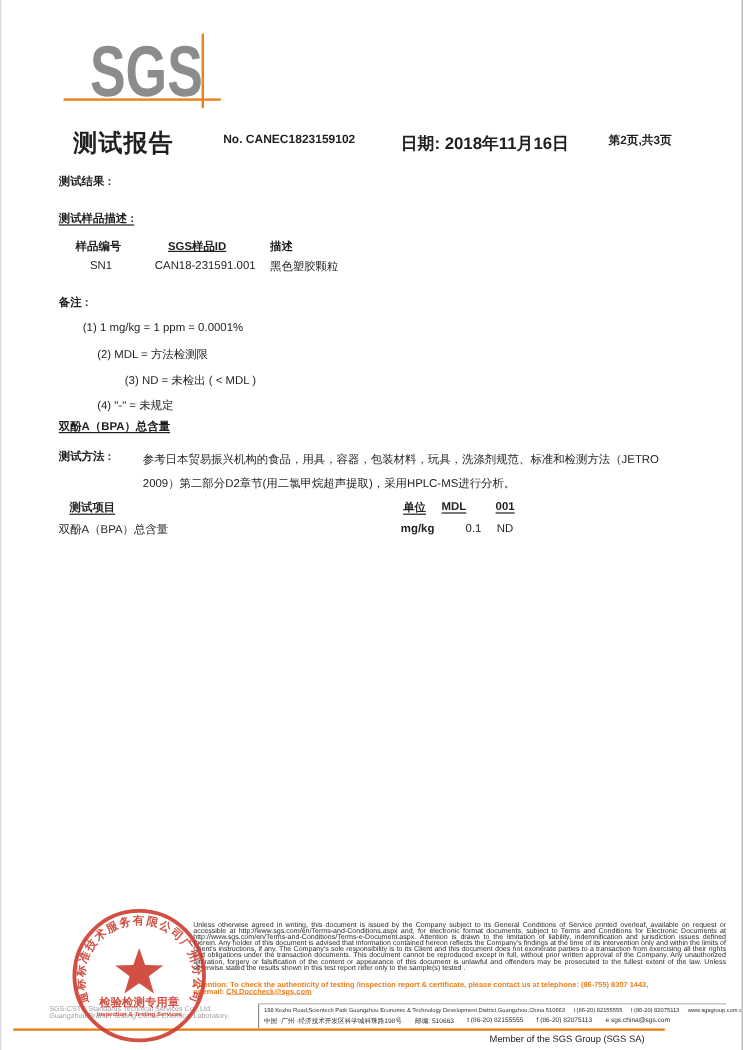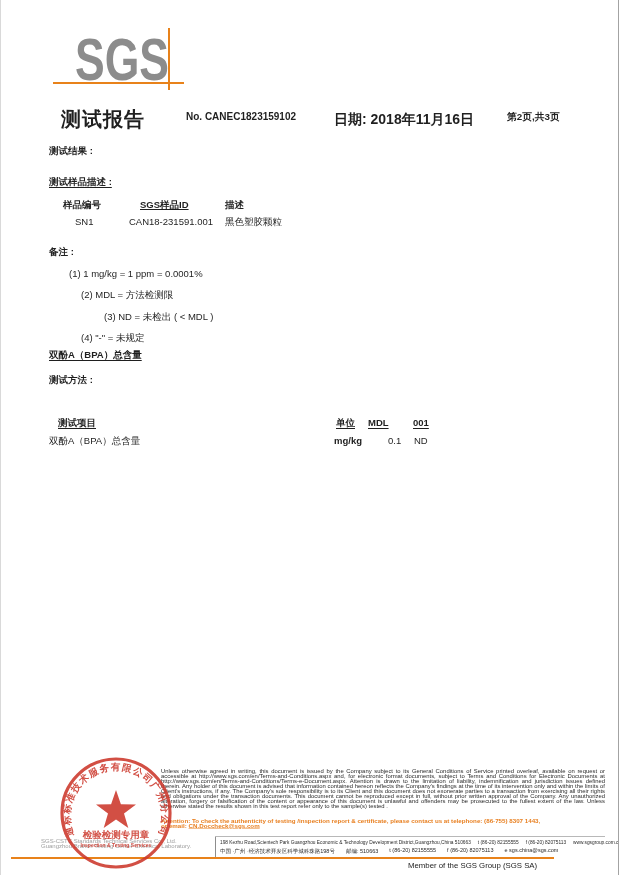--- a/index.html
+++ b/index.html
@@ -113,20 +113,21 @@
   <div class="abs txt s-val2">黑色塑胶颗粒</div>
 
   <div class="abs lbl remarks-label">备注 :</div>
   <div class="abs txt rk0">(1) 1 mg/kg = 1 ppm = 0.0001%</div>
   <div class="abs txt rk1">(2) MDL = 方法检测限</div>
   <div class="abs txt rk2">(3) ND = 未检出 ( &lt; MDL )</div>
   <div class="abs txt rk3">(4) "-" = 未规定</div>
 
   <div class="abs lbl und bpa-heading">双酚A（BPA）总含量</div>
   <div class="abs lbl method-label">测试方法 :</div>
+  <div class="abs method-text">参考日本贸易振兴机构的食品，用具，容器，包装材料，玩具，洗涤剂规范、标准和检测方法（JETRO 2009）第二部分D2章节(用二氯甲烷超声提取)，采用HPLC-MS进行分析。</div>
 
   <div class="abs lbl und r-col0">测试项目</div>
   <div class="abs lbl und r-col1">单位</div>
   <div class="abs lbl und r-col2">MDL</div>
   <div class="abs lbl und r-col3">001</div>
   <div class="abs txt r-val0">双酚A（BPA）总含量</div>
   <div class="abs txt r-val1">mg/kg</div>
   <div class="abs txt r-val2">0.1</div>
   <div class="abs txt r-val3">ND</div>
 

